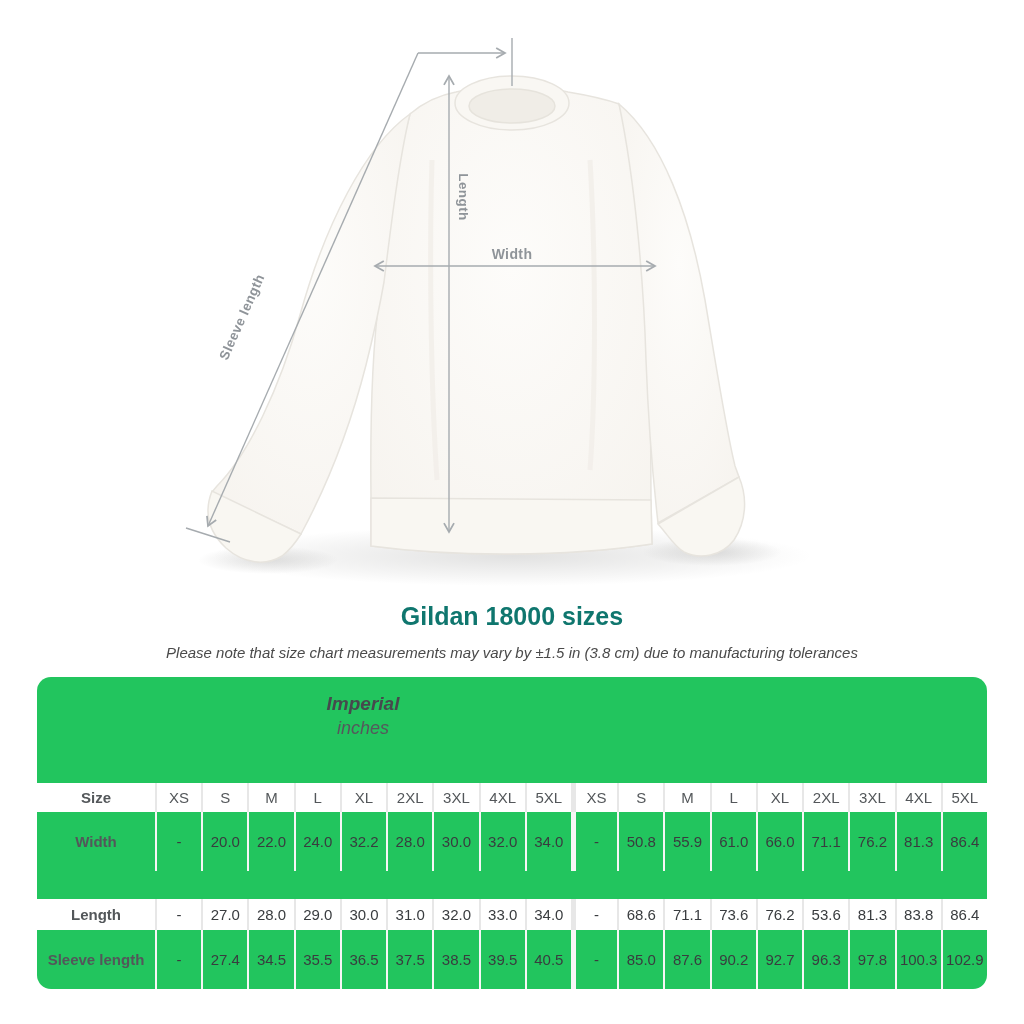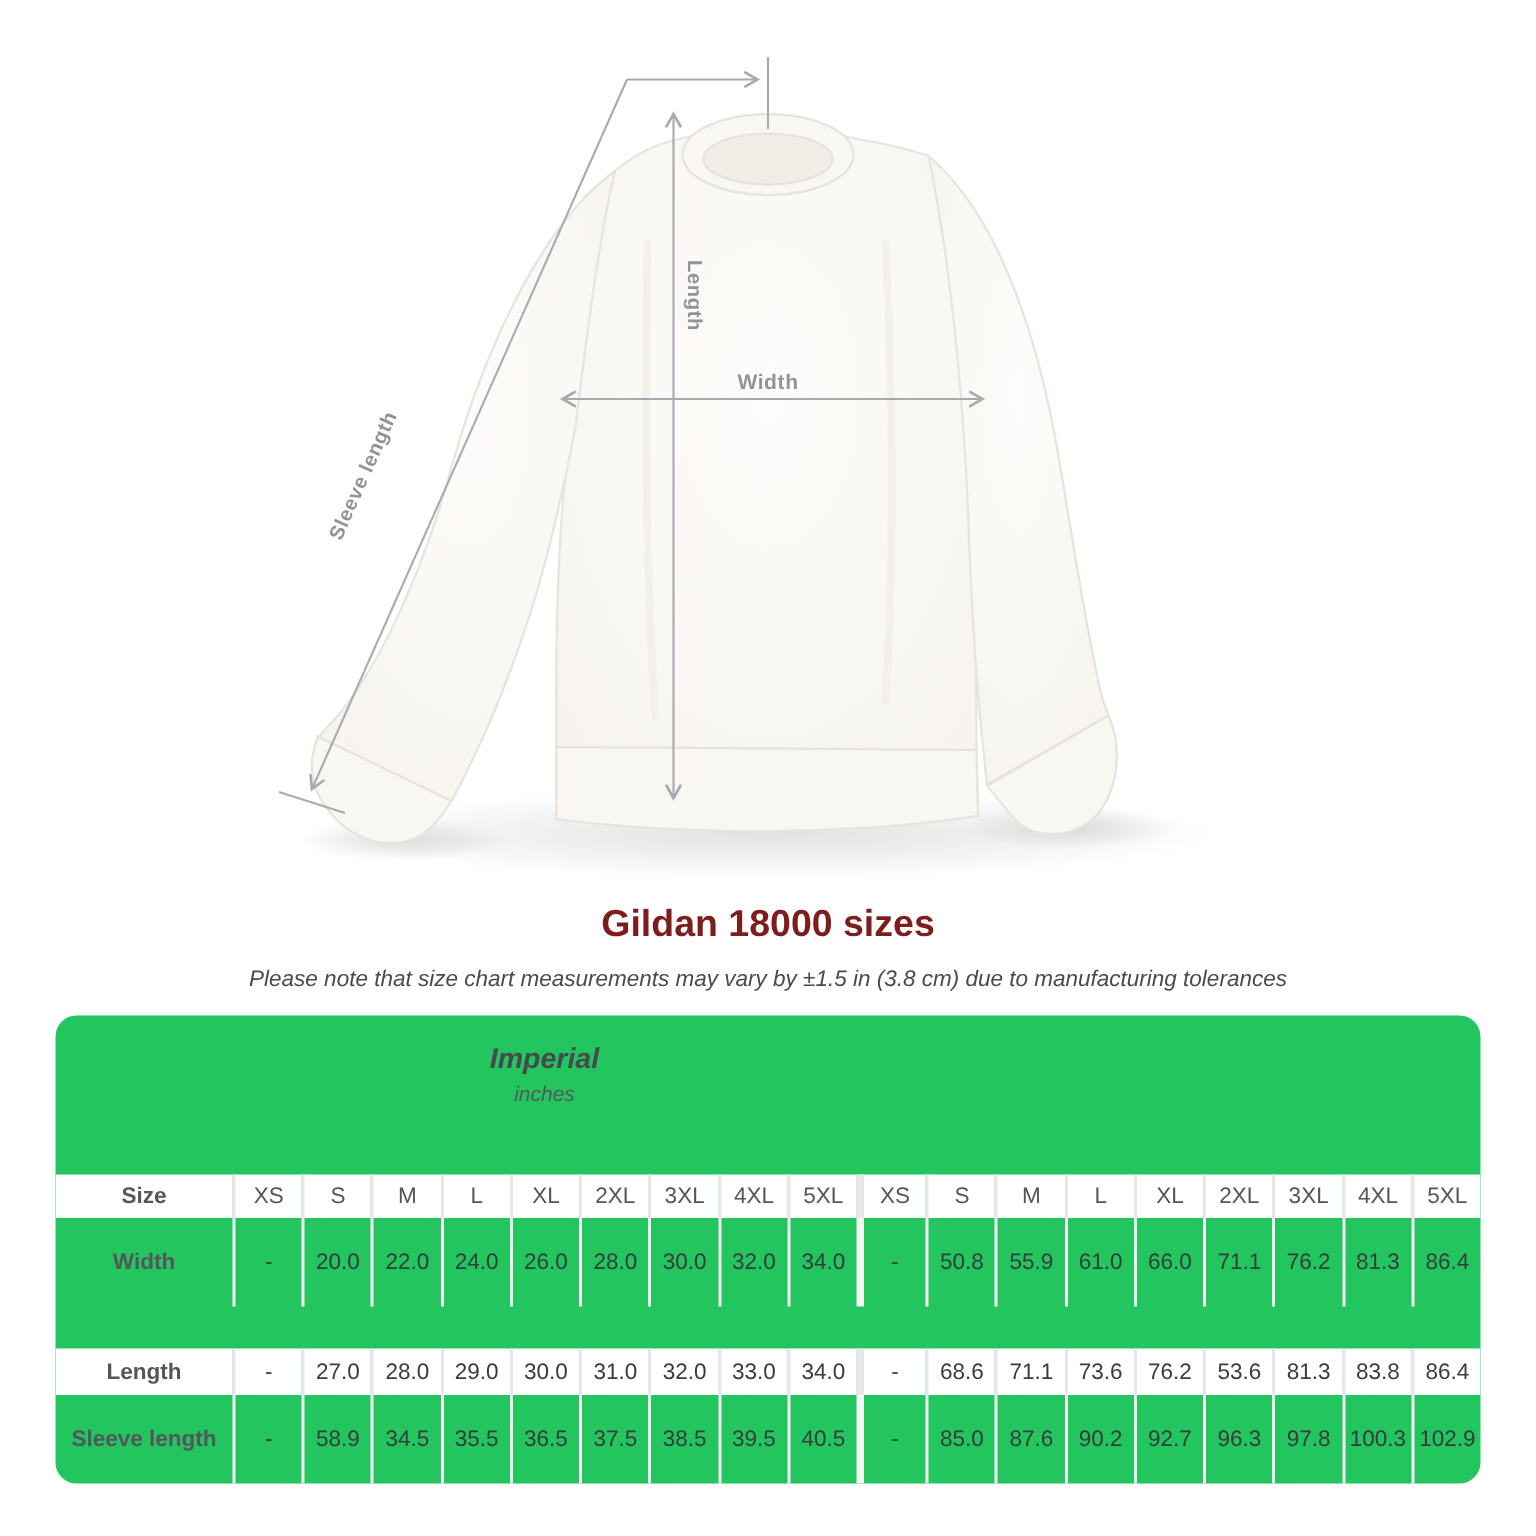--- a/index.html
+++ b/index.html
@@ -20,21 +20,21 @@
     font-size:13.5px; font-weight:600; letter-spacing:.4px;
     color:#8f9499; white-space:nowrap;
   }
   .ann-width  { left:512px; top:254px; transform:translate(-50%,-50%); font-size:14px; }
   .ann-length { left:463px; top:197px; transform:translate(-50%,-50%) rotate(90deg); }
   .ann-sleeve { left:242px; top:317px; transform:translate(-50%,-50%) rotate(-66deg); }
 
   
   .title {
     position:absolute; left:0; top:602px; width:1024px;
-    text-align:center; font-size:25px; font-weight:bold; color:#7f1d1d;
+    text-align:center; font-size:25px; font-weight:bold; color:#0f766e;
   }
   .note {
     position:absolute; left:0; top:644px; width:1024px;
     text-align:center; font-style:italic; font-size:15px; color:#4a4a4a;
   }
 
   
   .size-table {
     position:absolute; left:37px; top:677px;
     width:950px; height:312px;
@@ -42,21 +42,21 @@
   }
   .trow { display:grid; grid-template-columns:118px repeat(18,1fr); }
   .band { height:78px; }
   .hrow { height:57px; }
   .drow { height:59px; }
   .band .group {
     grid-column: span 9;
     display:flex; flex-direction:column; align-items:center; justify-content:center; gap:3px;
   }
   .gname { font-size:19px; font-weight:bold; font-style:italic; color:#46494d; }
-  .gunit { font-size:14px; font-style:italic; color:#55585c; }
+  .gunit { font-size:18px; font-style:italic; color:#55585c; }
 
   .c {
     display:flex; align-items:center; justify-content:center;
     font-size:15px; border-left:2px solid transparent;
   }
   .c.first { border-left:none; }
   .c.msep  { border-left-width:5px; }
   .row-white .c { background:#ffffff; border-left-color:#e7e7e7;margin-top:28px; }
   .row-gray  .c { background:transparent; border-left-color:#f6f6f6; }
   .lab { font-weight:bold; color:#53575a; }
@@ -176,21 +176,21 @@
       <div class="c hd">4XL</div>
       <div class="c hd">5XL</div>
     </div>
 
     <div class="trow drow row-gray">
       <div class="c lab first">Width</div>
       <div class="c val">-</div>
       <div class="c val">20.0</div>
       <div class="c val">22.0</div>
       <div class="c val">24.0</div>
-      <div class="c val">26.0</div>
+      <div class="c val">32.2</div>
       <div class="c val">28.0</div>
       <div class="c val">30.0</div>
       <div class="c val">32.0</div>
       <div class="c val">34.0</div>
       <div class="c val msep">-</div>
       <div class="c val">50.8</div>
       <div class="c val">55.9</div>
       <div class="c val">61.0</div>
       <div class="c val">66.0</div>
       <div class="c val">71.1</div>
@@ -217,21 +217,21 @@
       <div class="c val">76.2</div>
       <div class="c val">53.6</div>
       <div class="c val">81.3</div>
       <div class="c val">83.8</div>
       <div class="c val">86.4</div>
     </div>
 
     <div class="trow drow row-gray">
       <div class="c lab first">Sleeve length</div>
       <div class="c val">-</div>
-      <div class="c val">58.9</div>
+      <div class="c val">27.4</div>
       <div class="c val">34.5</div>
       <div class="c val">35.5</div>
       <div class="c val">36.5</div>
       <div class="c val">37.5</div>
       <div class="c val">38.5</div>
       <div class="c val">39.5</div>
       <div class="c val">40.5</div>
       <div class="c val msep">-</div>
       <div class="c val">85.0</div>
       <div class="c val">87.6</div>

